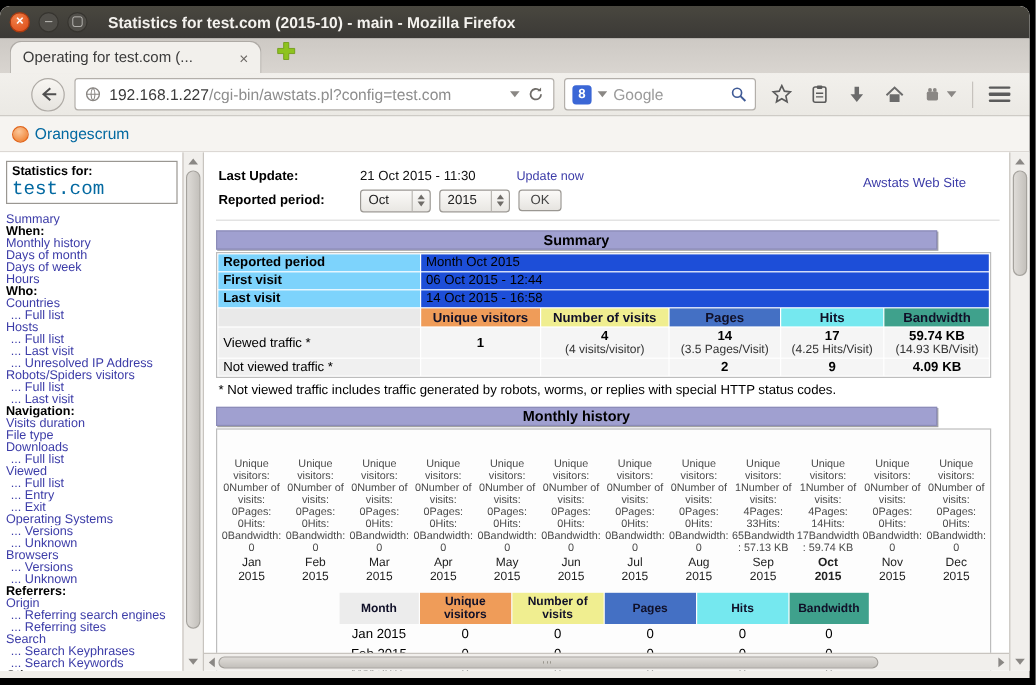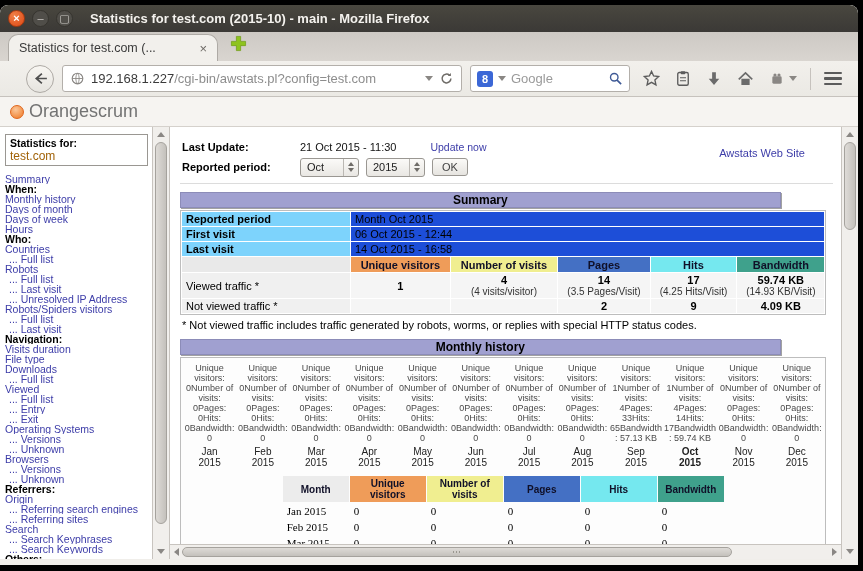--- a/index.html
+++ b/index.html
@@ -34,28 +34,28 @@
   .caret { width:0; height:0; border-left:4px solid transparent; border-right:4px solid transparent; border-top:5px solid #8a8784; }
   .toolicons { display:flex; align-items:center; gap:13px; margin-left:4px; }
   .divider { width:1px; height:22px; background:#c6c2bd; }
   .hamb { display:flex; flex-direction:column; gap:3px; }
   .hamb i { display:block; width:18px; height:2.5px; background:#5b5b5b; border-radius:1px; }
 
   
   .bookmarks { height:30px; background:#f6f4f1; border-bottom:1px solid #d5d1cc; display:flex; align-items:center; padding:0 10px; }
   .bm { display:flex; align-items:center; gap:5px; }
   .bm-ico { width:14px; height:14px; border-radius:50%; background:radial-gradient(circle at 40% 30%,#fbc79a,#ee7722); border:1px solid #e0651c; }
-  .bm-label { font-size:18px; color:#737373; }
+  .bm-label { font-size:13px; color:#0369a1; }
 
   
   .content { display:flex; height:432px; background:#fff; }
   .sidebar { width:152px; overflow:hidden; padding:5px 0 0 5px; background:#fff; }
   .statbox { border:1px solid #9a9792; margin:2px 4px 8px 0; padding:2px 4px; }
   .statbox-label { font-size:10.5px; font-weight:bold; color:#000; }
-  .statbox-site { font-size:12px; color:#a16207; }
+  .statbox-site { font-size:16px; color:#0369a1;font-family:Liberation Mono, monospace; }
   .s-item { display:block; font-size:10.5px; line-height:10px; height:10px; white-space:nowrap; overflow:hidden; }
   .s-link { color:#3c3ca8; cursor:pointer; }
   .s-head { color:#000; font-weight:bold; }
   .s-sub { padding-left:4px; }
 
   
   .vscroll { width:18px; background:#f1efec; border-left:1px solid #c8c4bf; border-right:1px solid #c8c4bf; position:relative; flex:0 0 auto; }
   .vscroll.right { border-right:none; width:17px; }
   .sb-up,.sb-down { position:absolute; left:50%; transform:translateX(-50%); width:0; height:0; border-left:4px solid transparent; border-right:4px solid transparent; }
   .sb-up { border-bottom:5px solid #8a8784; top:5px; }
@@ -91,46 +91,46 @@
   .valcell { background:#1d4ed8; }
   .colhead { font-weight:bold; text-align:center; height:15px; color:#101028; }
   .corner { background:#e9e9e9; }
   .datarow td { background:#f5f5f5; text-align:center; }
   .datarow td.rowlbl { text-align:left; background:#f0f0f0; }
   .num { font-weight:bold; }
   .subnum { font-size:10px; font-weight:normal; color:#333; }
   .footnote { font-size:11px; color:#000; margin:4px 0 6px 2px; }
 
   .mh-box { border:1px solid #bdbdbd; background:#fdfdfd; padding:5px 2px 3px 2px; width:99%; }
-  .mh-grid { display:flex; justify-content:space-between; }
+  .mh-grid { display:flex; justify-content:space-between;margin-top:18px; }
   .mh-col { width:54px; text-align:center; }
   .mh-alt { font-size:9px; line-height:10px; color:#4a4a4a; overflow-wrap:break-word; }
   .mh-month { font-size:10px; line-height:11px; margin-top:3px; color:#222; }
   .bold { font-weight:bold; }
   table.mtab { border-collapse:separate; border-spacing:1px; margin:7px auto 0 auto; }
   table.mtab th { font-size:10px; font-weight:bold; text-align:center; padding:2px 4px; color:#101028; vertical-align:middle; }
-  table.mtab td { font-size:11px; text-align:left; height:15px; padding:0 4px;font-family:Liberation Serif, serif; }
+  table.mtab td { font-size:11px; text-align:center; height:15px; padding:0 4px; }
   .th-month { background:#ececec; width:66px; }
   .w76 { width:76px; }
 </style>
 </head>
 <body>
 
 <div class="window">
 
   <div class="titlebar">
     <span class="winbtn btn-close">×</span>
     <span class="winbtn btn-min">–</span>
     <span class="winbtn btn-max">▢</span>
     <span class="title-text">Statistics for test.com (2015-10) - main - Mozilla Firefox</span>
   </div>
 
   <div class="tabstrip">
     <div class="tab">
-      <span class="tab-label">Statistics for test.com (...</span>
+      <span class="tab-label">Operating for test.com (...</span>
       <span class="tab-close">×</span>
     </div>
     <span class="newtab">
       <svg width="17" height="17" viewBox="0 0 24 24">
           <path d="M9 2h6v7h7v6h-7v7H9v-7H2V9h7z" fill="#8ec31f" stroke="#6f9b14" stroke-width="1"></path>
         </svg>
     </span>
   </div>
 
   <div class="navbar">
@@ -220,21 +220,21 @@
           <span class="s-item s-link">Days of week</span>
 
           <span class="s-item s-link">Hours</span>
 
           <span class="s-item s-head">Who:</span>
 
           <span class="s-item s-link">Countries</span>
 
           <span class="s-item s-link s-sub">... Full list</span>
 
-          <span class="s-item s-link">Robots</span>
+          <span class="s-item s-link">Hosts</span>
 
           <span class="s-item s-link s-sub">... Full list</span>
 
           <span class="s-item s-link s-sub">... Last visit</span>
 
           <span class="s-item s-link s-sub">... Unresolved IP Address</span>
 
           <span class="s-item s-link">Robots/Spiders visitors</span>
 
           <span class="s-item s-link s-sub">... Full list</span>

